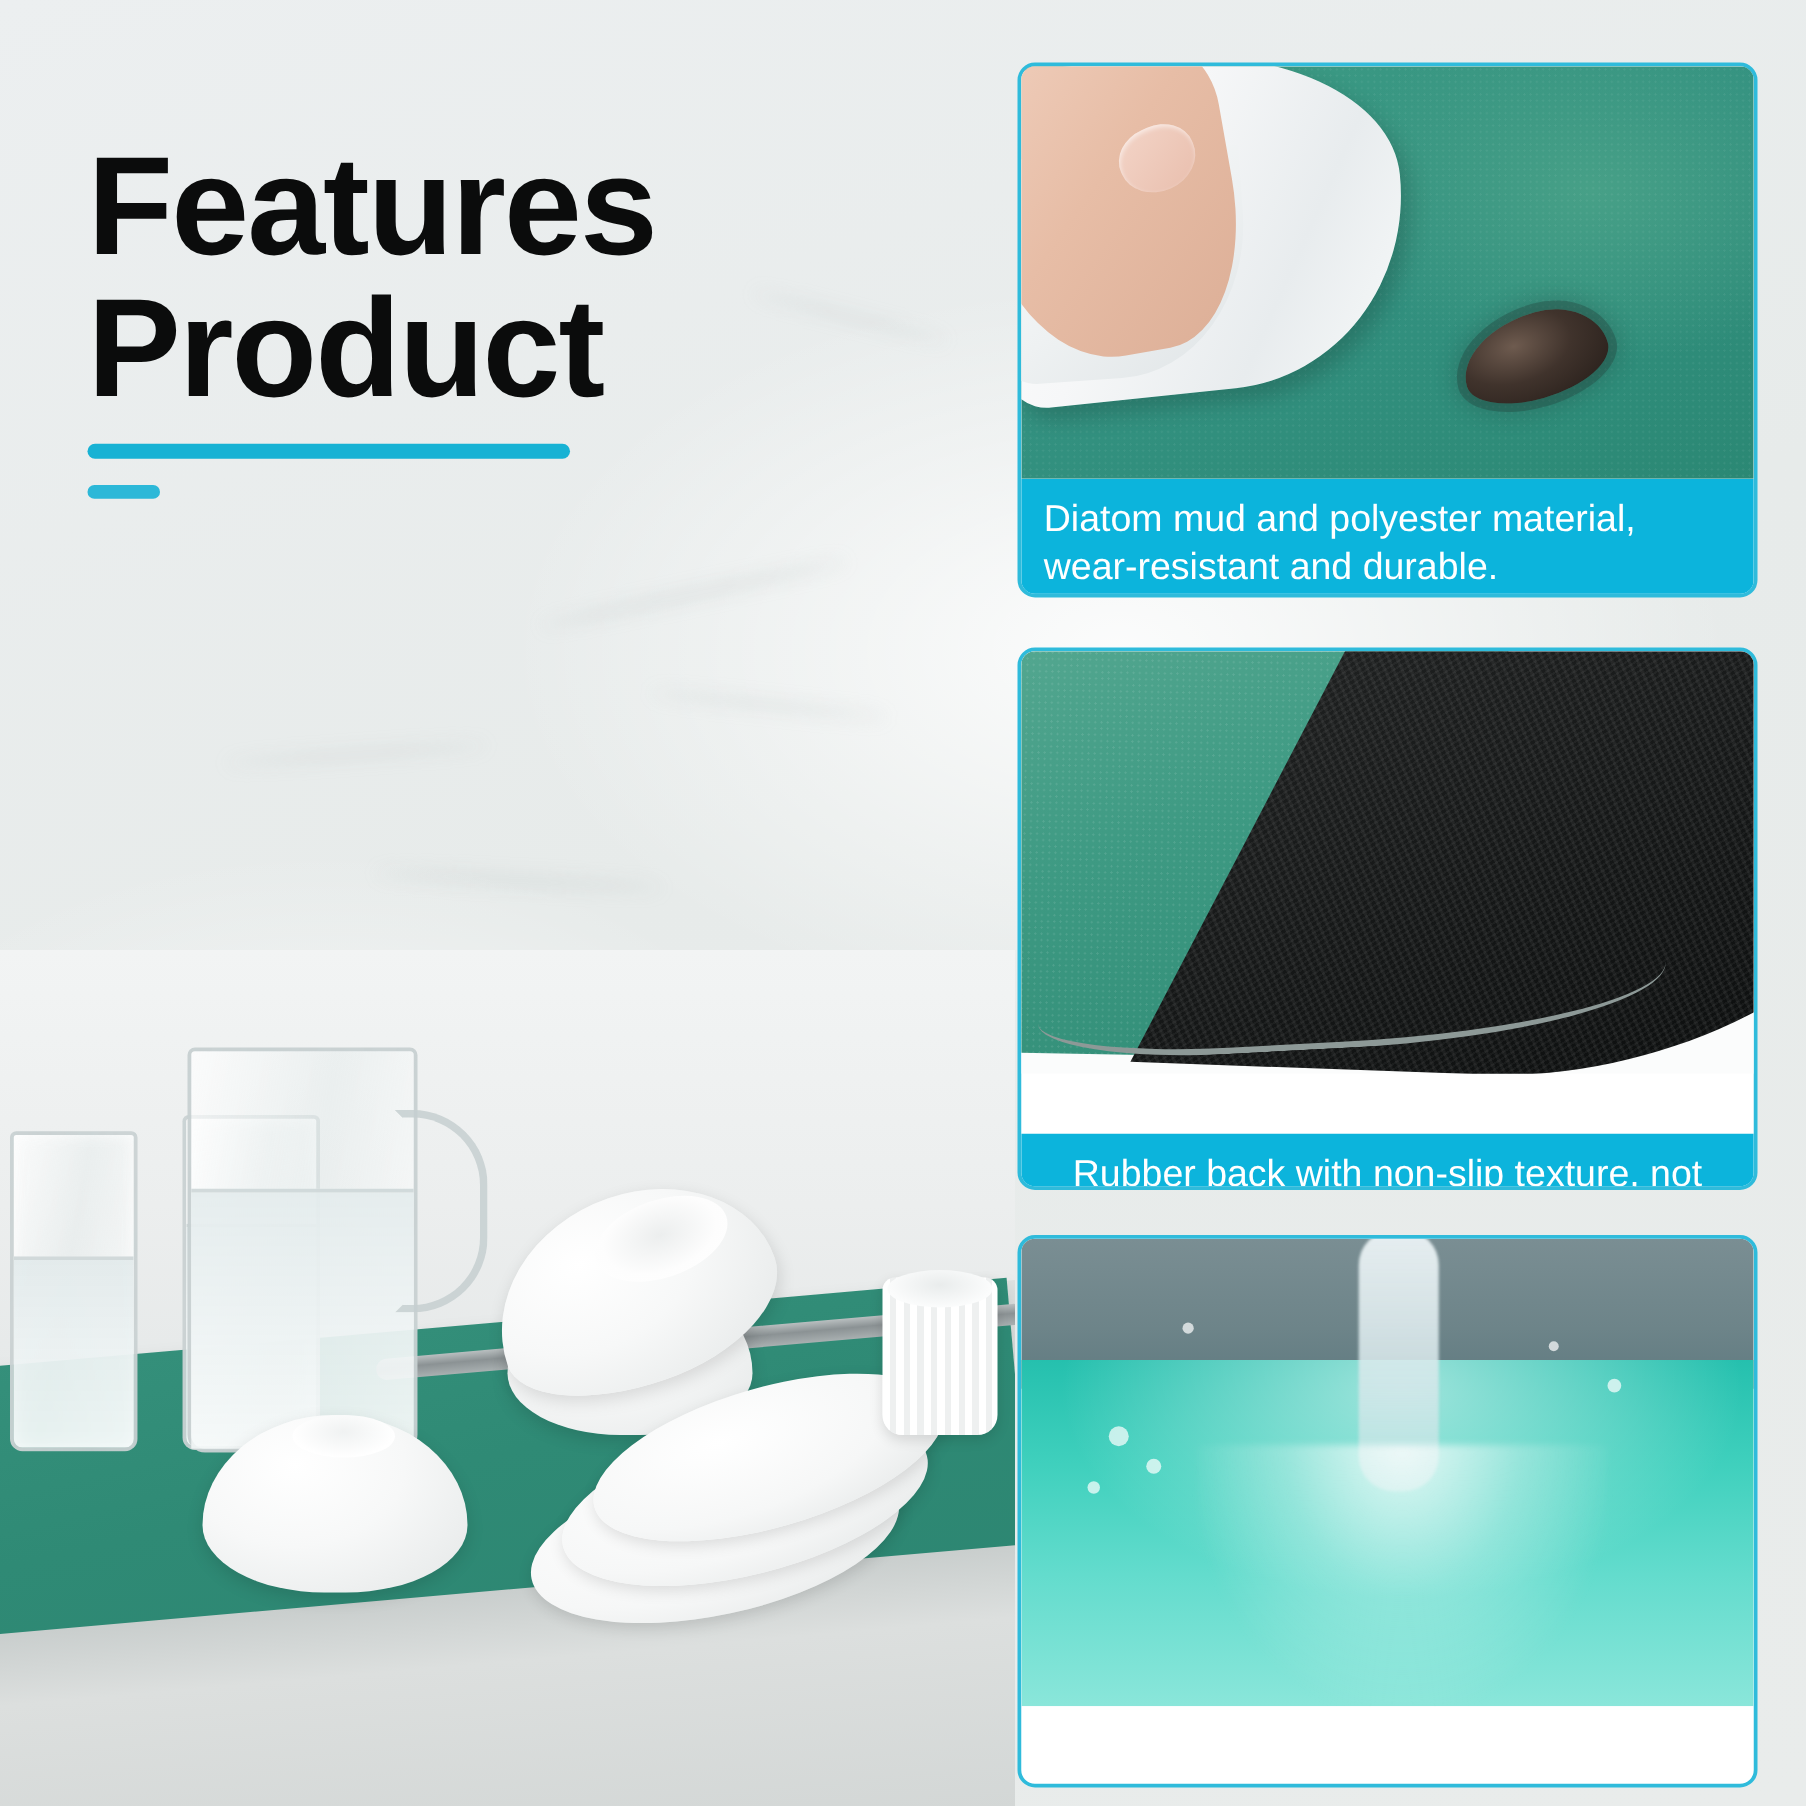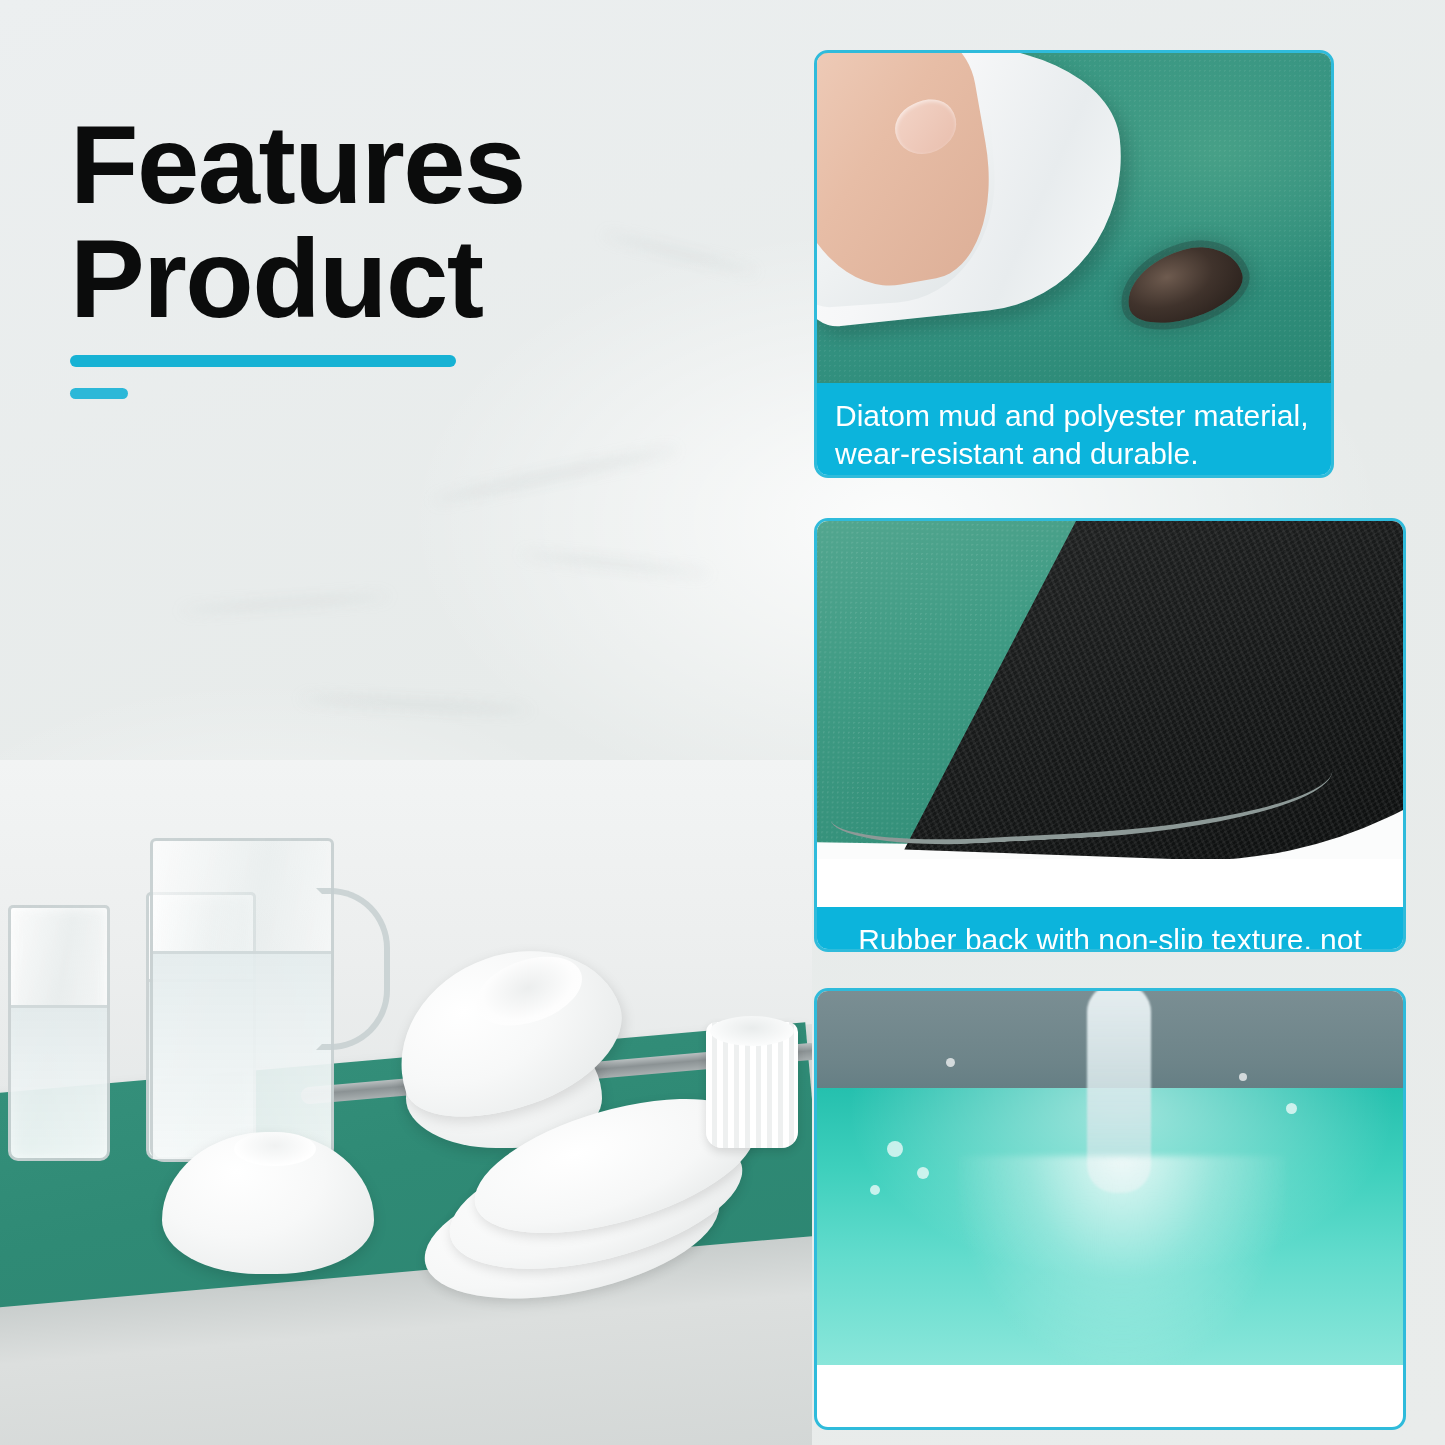--- a/index.html
+++ b/index.html
@@ -383,21 +383,21 @@
     <div class="bowl" style="left:234px;top:372px;width:82px;height:34px;border-radius:50%;background:radial-gradient(ellipse at 50% 40%,#f0f2f2 0%,#ffffff 70%);box-shadow:none;"></div>
 
     <div class="plate" style="left:422px;top:412px;width:300px;height:120px;transform:rotate(-12deg);"></div>
     <div class="plate" style="left:446px;top:382px;width:300px;height:118px;transform:rotate(-14deg);"></div>
     <div class="plate" style="left:470px;top:350px;width:290px;height:112px;transform:rotate(-16deg);"></div>
 
     <div class="ramekin" style="left:706px;top:262px;width:92px;height:126px;"></div>
     <div class="bowl" style="left:710px;top:256px;width:84px;height:30px;border-radius:50%;background:radial-gradient(ellipse at 50% 40%,#e9ecec 0%,#fbfcfc 70%);box-shadow:none;"></div>
   </div>
 
-  <div class="panel" style="left:814px;top:50px;width:520px;height:428px;">
+  <div class="panel" style="left:814px;top:50px;width:592px;height:428px;">
     <div class="panel-photo" style="height:330px;">
       <div class="p1-mat"></div>
       <div class="p1-drop"></div>
       <div class="p1-cloth"></div>
       <div class="p1-cloth-fold"></div>
       <div class="p1-hand"></div>
       <div class="p1-nail"></div>
     </div>
     <div class="caption">Diatom mud and polyester material, wear-resistant and durable.</div>
   </div>

